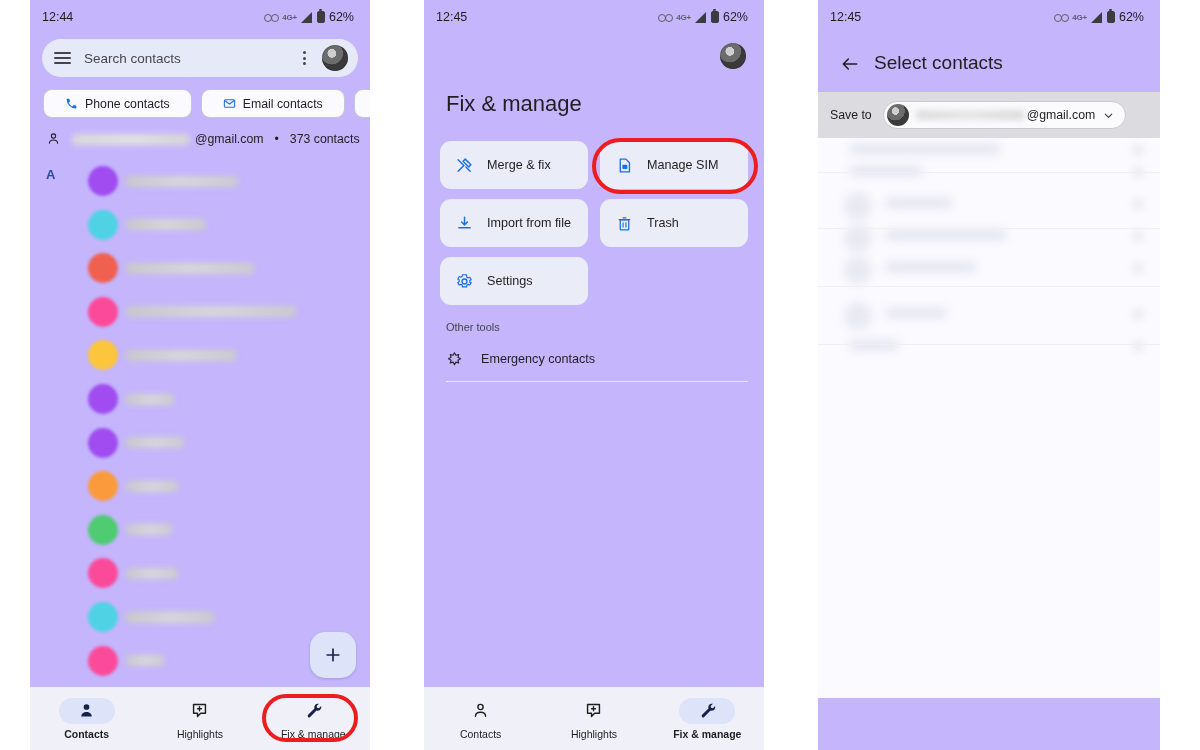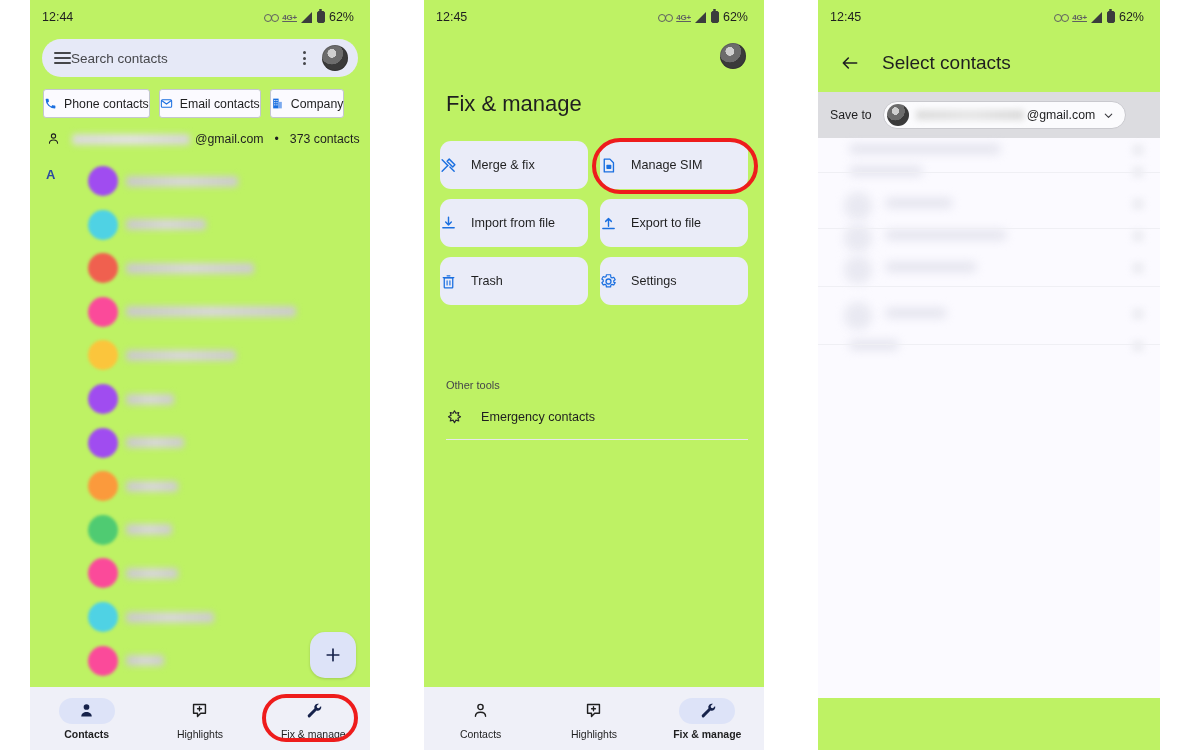--- a/index.html
+++ b/index.html
@@ -7,42 +7,42 @@
     width: 1200px; height: 750px;
     background: #ffffff;
     font-family: "Liberation Sans", sans-serif;
     overflow: hidden;
   }
   .stage { position: relative; width: 1200px; height: 750px; background:#fff; }
 
   
   .panel {
     position: absolute; top: 0; height: 750px;
-    background: #bef264;
+    background: #c4b5fd;
     overflow: hidden;
   }
   #panel-1 { left: 30px;  width: 340px; }
   #panel-2 { left: 424px; width: 340px; }
   #panel-3 { left: 818px; width: 342px; }
 
   
   .statusbar {
     height: 34px; display: flex; align-items: center;
     justify-content: space-between;
     padding: 0 16px 0 12px;
     font-size: 12.5px; color: #1f1f20; font-weight: 500;
   }
   .sb-right { display: flex; align-items: center; gap: 3px; }
   .sb-glasses { width: 15px; height: 9px; position: relative; display:inline-block; }
   .sb-glasses:before, .sb-glasses:after{
     content:""; position:absolute; top:1px; width:6px; height:6px;
     border:1.4px solid #5f6061; border-radius:50%;
   }
   .sb-glasses:before{ left:0; } .sb-glasses:after{ right:0; }
-  .sb-4g { font-size: 8px; font-weight: 700; color:#5f6061; letter-spacing:-0.2px;text-decoration:underline; }
+  .sb-4g { font-size: 8px; font-weight: 700; color:#5f6061; letter-spacing:-0.2px; }
   .sb-signal {
     width: 0; height: 0; border-left: 11px solid transparent;
     border-bottom: 11px solid #3b3c3d; margin-left:1px;
   }
   .sb-batt {
     width: 8px; height: 12px; border: 1.5px solid #3b3c3d; border-radius: 2px;
     position: relative; margin-left: 2px; background:#3b3c3d;
   }
   .sb-batt:before{
     content:""; position:absolute; top:-3px; left:1.5px; width:3px; height:2px;
@@ -50,33 +50,33 @@
   }
   .sb-pct { font-size: 12.5px; font-weight: 500; color:#1f1f20; margin-left:1px;}
 
   
   .searchbar {
     margin: 5px 12px 0 12px; height: 38px; border-radius: 20px;
     background: #e6e9f7; display: flex; align-items: center; padding: 0 10px 0 12px;
   }
   .hamburger { width: 17px; display:flex; flex-direction:column; gap:3px; }
   .hamburger i { display:block; height:2px; background:#45464a; border-radius:2px; }
-  .search-placeholder { flex:1; font-size:13.5px; color:#46474b; }
+  .search-placeholder { flex:1; margin-left:13px; font-size:13.5px; color:#46474b; }
   .kebab { width:16px; display:flex; flex-direction:column; align-items:center; gap:2.5px; }
   .kebab i { width:3px; height:3px; border-radius:50%; background:#45464a; display:block;}
   .avatar-sm {
     width: 26px; height: 26px; border-radius: 50%; margin-left: 10px;
     background: radial-gradient(circle at 38% 32%, #cfcfcf 0 18%, #6c6c6c 19% 46%, #3a3a3a 47% 100%);
     box-shadow: inset 0 0 0 1px rgba(0,0,0,.15);
   }
 
   .chips { display:flex; gap: 9px; padding: 12px 0 0 13px; }
   .chip {
     display:flex; align-items:center; gap:7px; height:29px;
-    border: 1px solid #c3c6cf; border-radius: 3px; padding: 0 0;
+    border: 1px solid #c3c6cf; border-radius: 9px; padding: 0 21px;
     font-size: 12.3px; color: #1f1f20; white-space: nowrap; background:#fbfaff;
   }
   .chip svg { flex: none; }
 
   .account-row {
     display:flex; align-items:center; gap:11px;
     padding: 13px 0 11px 16px; font-size: 12.3px; color:#1f1f20;
   }
   .blur-text {
     display:inline-block; height:11px; width:118px; border-radius:3px;
@@ -113,36 +113,36 @@
   .navpill.active { background:#dde3f8; }
   .navlabel { font-size: 10.5px; color:#1f1f20; }
   .navlabel.active { font-weight: 700; }
 
   
   .p2-avatarrow { display:flex; justify-content:flex-end; padding: 9px 18px 0 0; }
   .p2-title { font-size: 22px; color:#1f1f20; padding: 22px 0 0 22px; font-weight: 400; }
   .tilegrid { display:grid; grid-template-columns: 1fr 1fr; gap: 10px 12px; padding: 24px 16px 0 16px; }
   .tile {
     height: 48px; border-radius: 11px; background:#eaecf8;
-    display:flex; align-items:center; gap: 14px; 
+    display:flex; align-items:center; gap: 14px; padding-left: 16px;
     font-size: 12.6px; color:#1f1f20;
   }
   .tile.empty { background: transparent; }
   .tile svg { flex:none; }
 
   .othertools-label { font-size:11px; color:#45464a; padding: 16px 0 0 22px; }
   .toollist { padding: 4px 16px 0 22px; }
   .toolrow {
     display:flex; align-items:center; gap: 18px; height: 45px;
     font-size: 12.6px; color:#1f1f20; border-bottom: 1px solid #e7e7ec;
   }
   .toolrow svg { flex:none; }
 
   
-  .p3-appbar { display:flex; align-items:center; gap: 22px; padding: 18px 0 0 22px; }
+  .p3-appbar { display:flex; align-items:flex-end; gap: 14px; padding: 18px 0 0 22px; }
   .p3-title { font-size: 19px; color:#1f1f20; }
   .saveto-bar {
     margin-top: 18px; height: 46px; background:#dcdce0;
     display:flex; align-items:center; padding-left: 12px;
   }
   .saveto-label { font-size: 12.3px; color:#1f1f20; }
   .acct-pill {
     margin-left: 11px; height: 28px; border-radius: 14px; background:#fbfbfd;
     border:1px solid #c9c9ce; display:flex; align-items:center; padding: 0 10px 0 3px; gap:7px;
   }
@@ -374,29 +374,20 @@
           <span>Manage SIM</span>
         </div>
         <div class="tile">
           <span style="display:flex">
             <svg width="17" height="17" viewBox="0 0 24 24">
               <path d="M12 3v11m0 0l-4-4m4 4l4-4" fill="none" stroke="#1a6fe0" stroke-width="2" stroke-linecap="round" stroke-linejoin="round"></path>
               <path d="M4 18h16" stroke="#1a6fe0" stroke-width="2" stroke-linecap="round"></path>
             </svg>
           </span>
           <span>Import from file</span>
-        </div>
-        <div class="tile">
-          <span style="display:flex">
-            <svg width="17" height="17" viewBox="0 0 24 24">
-              <path d="M12 16V5m0 0l-4 4m4-4l4 4" fill="none" stroke="#1a6fe0" stroke-width="2" stroke-linecap="round" stroke-linejoin="round"></path>
-              <path d="M4 19h16" stroke="#1a6fe0" stroke-width="2" stroke-linecap="round"></path>
-            </svg>
-          </span>
-          <span>Export to file</span>
         </div>
         <div class="tile">
           <span style="display:flex">
             <svg width="17" height="17" viewBox="0 0 24 24">
               <path d="M6 7h12v13a1 1 0 0 1-1 1H7a1 1 0 0 1-1-1z" fill="none" stroke="#1a6fe0" stroke-width="1.8"></path>
               <path d="M4.5 6.5h15M10 4h4" stroke="#1a6fe0" stroke-width="1.8" stroke-linecap="round"></path>
               <path d="M10 11v6M14 11v6" stroke="#1a6fe0" stroke-width="1.6" stroke-linecap="round"></path>
             </svg>
           </span>
           <span>Trash</span>

